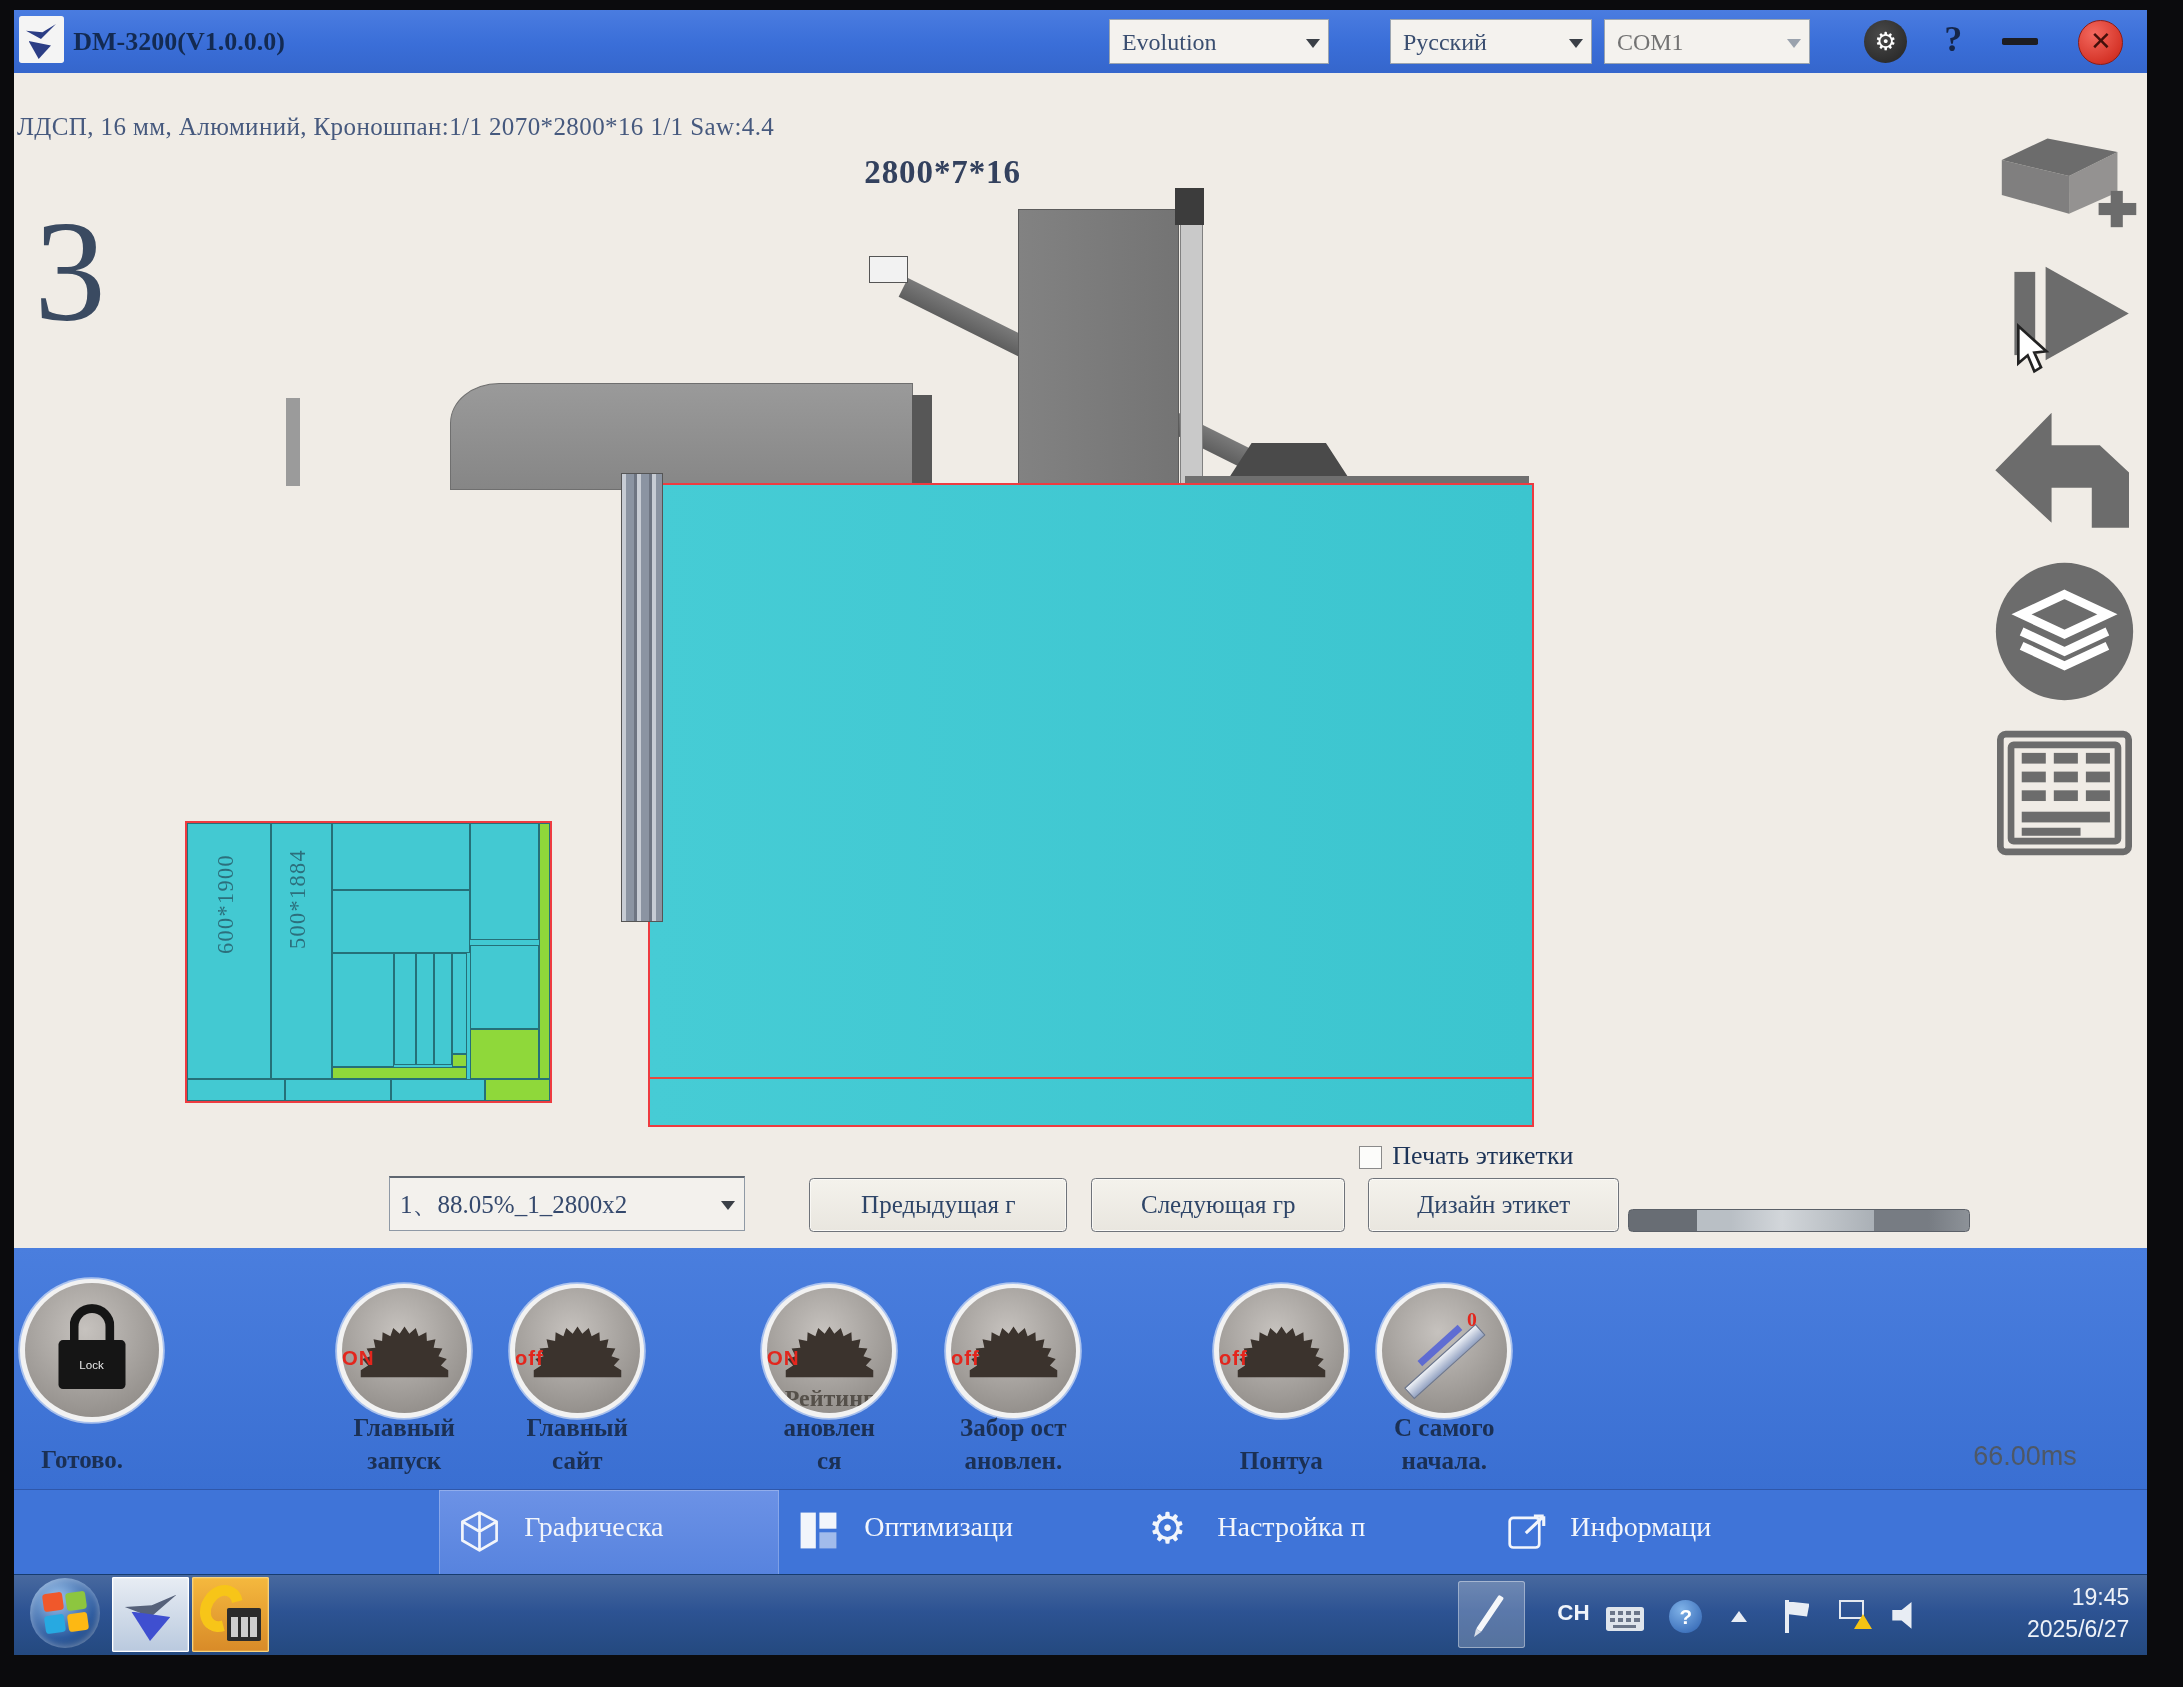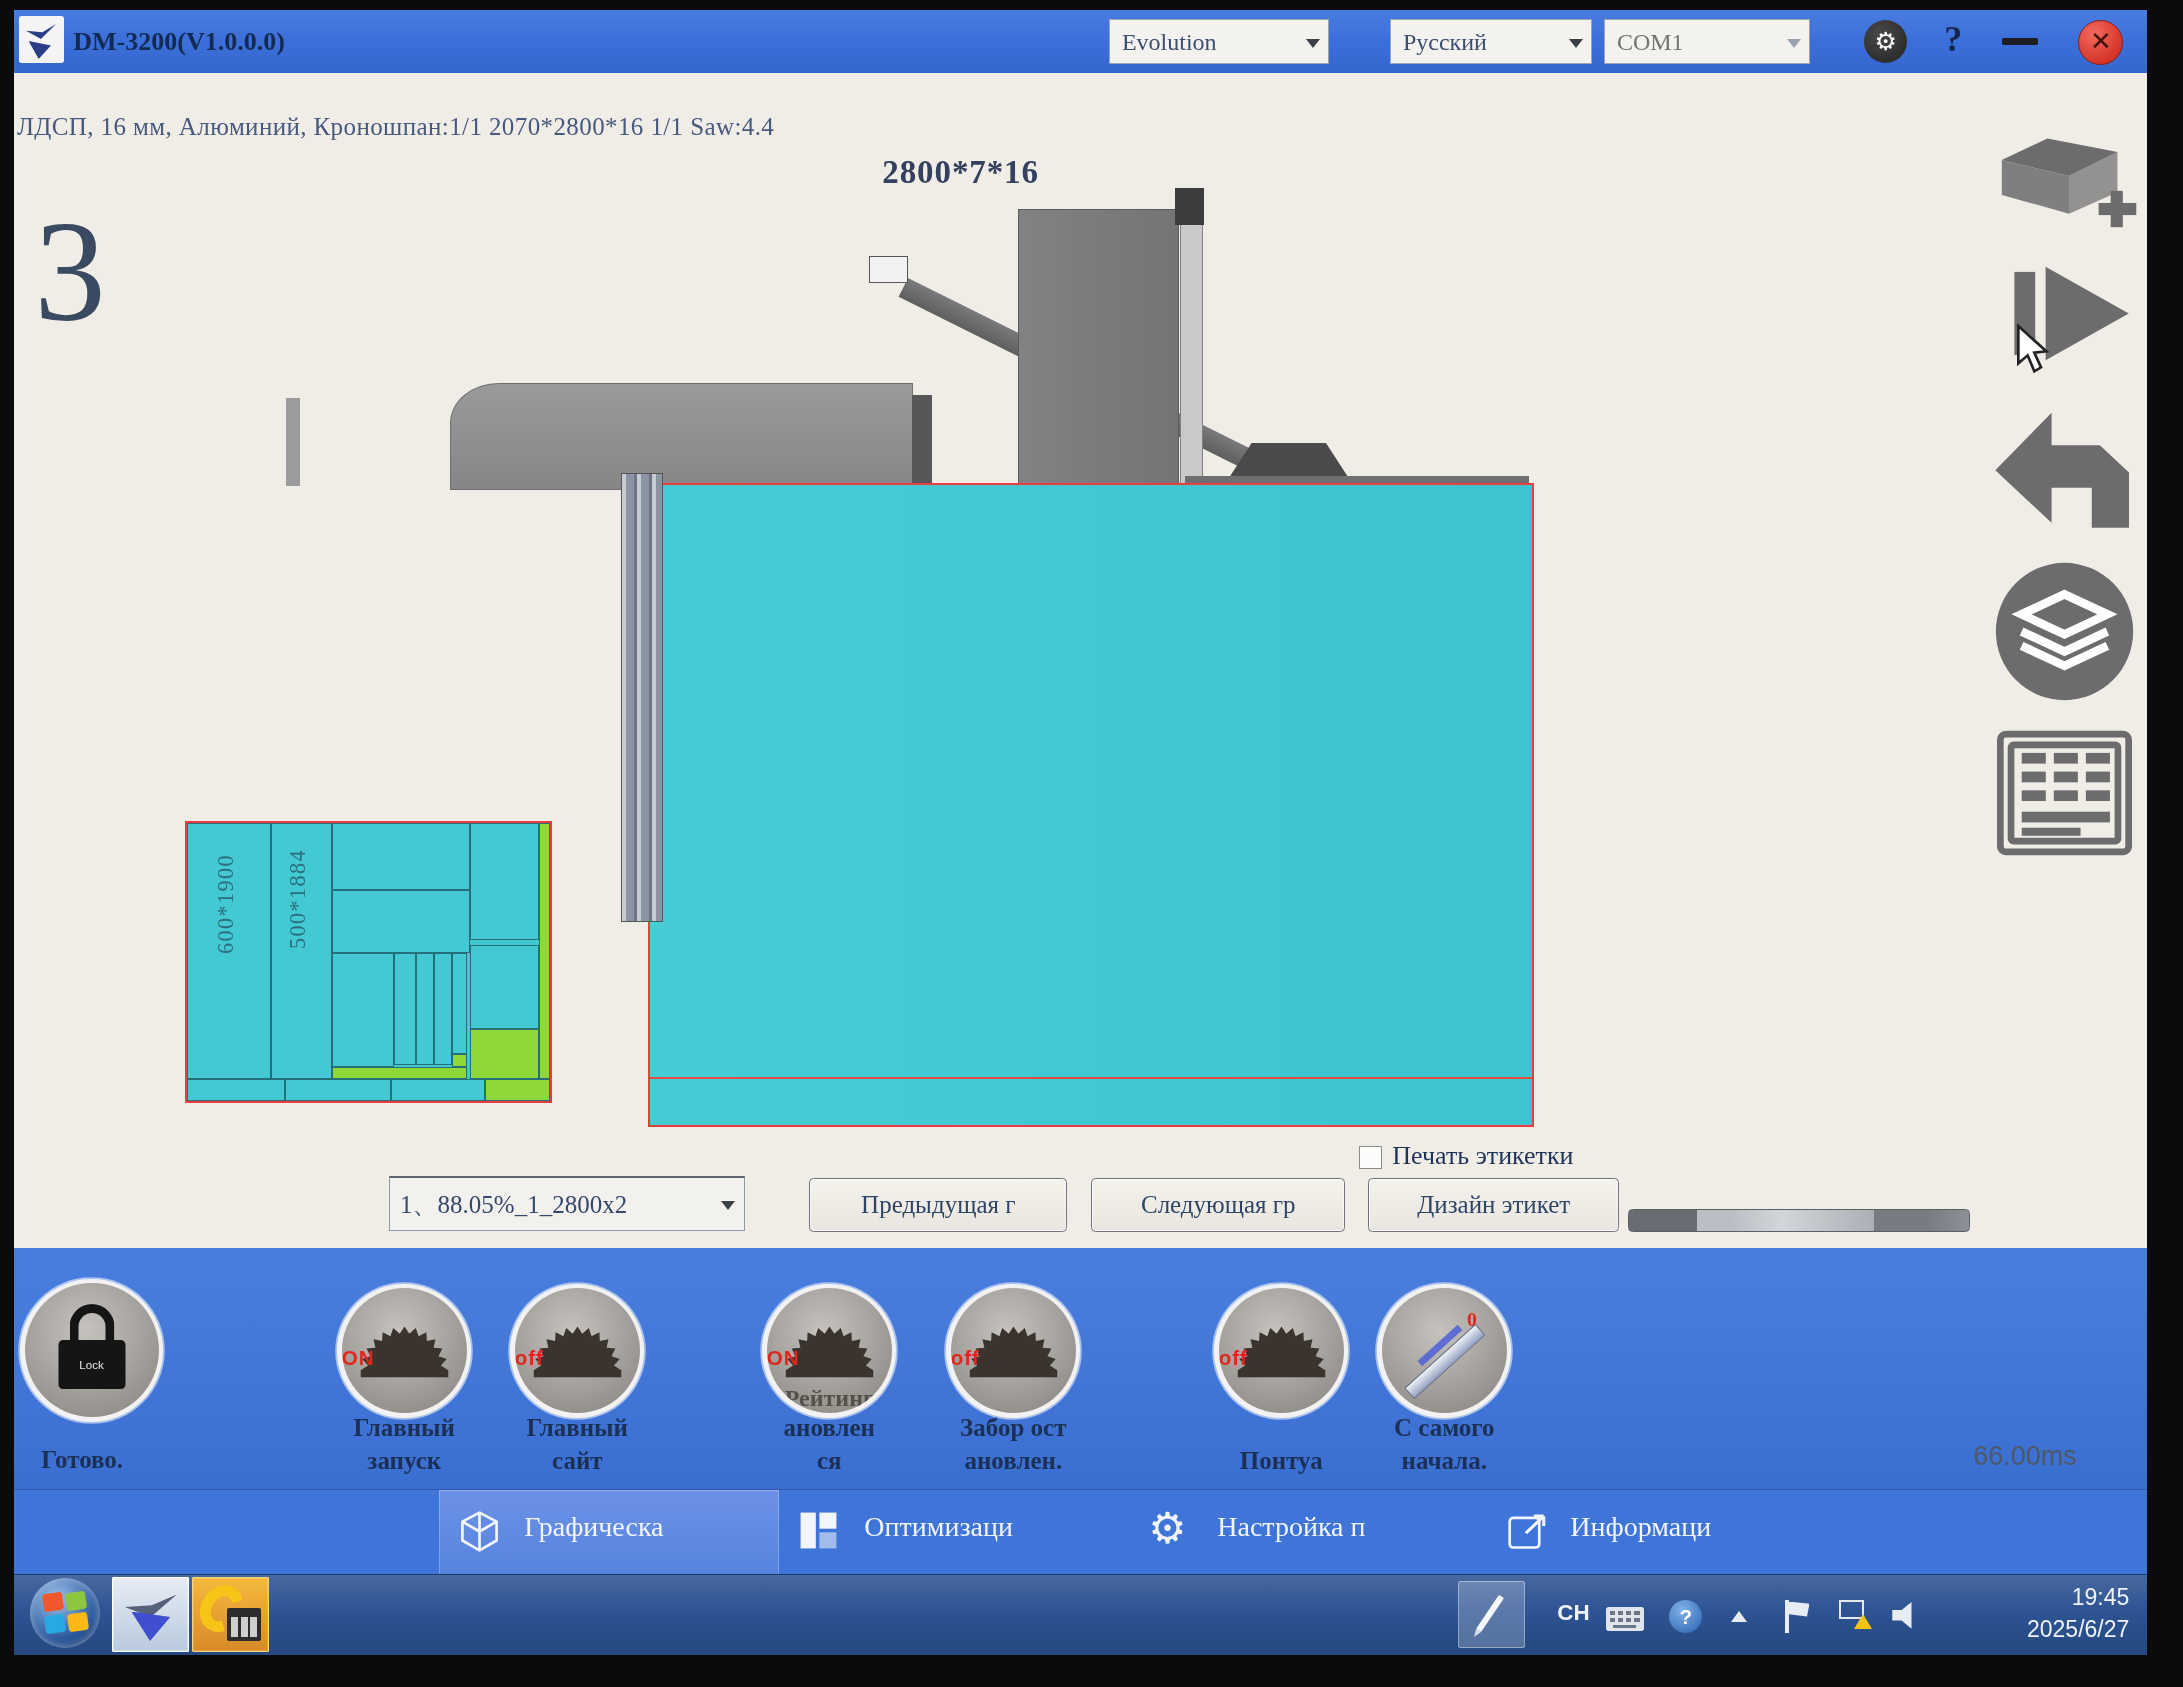--- a/index.html
+++ b/index.html
@@ -16,21 +16,21 @@
   .dd{background:#f4f2ee;border:0.9px solid #9aa4b0;height:45px;line-height:45px;font-size:24px;color:#3a4e70;padding-left:11.6px;box-sizing:border-box;}
   .dd .caret{position:absolute;right:8px;top:19.7px;width:0;height:0;border-left:7.2px solid transparent;border-right:7.2px solid transparent;border-top:9.8px solid #3a3f46;}
   .tb-icon{top:9.8px;width:43px;height:43px;border-radius:50%;}
   .gear-circle{background:radial-gradient(circle at 40% 35%,#4a4a4a,#222);color:#fff;text-align:center;line-height:43px;font-size:25px;font-family:"DejaVu Sans",sans-serif;}
   .help-q{top:8px;font-size:36px;font-weight:bold;color:#15264a;}
   .min-dash{top:28px;width:36px;height:7.2px;background:#1d1d22;border-radius:1.8px;}
   .close-btn{background:radial-gradient(circle at 35% 30%,#f3695f,#d63529 70%,#b2261c);border:1.3px solid #8d1d15;color:#43100b;text-align:center;line-height:41px;font-size:26px;font-weight:bold;font-family:"DejaVu Sans",sans-serif;}
 
   
   .info-line{left:2.7px;top:103px;font-size:25px;color:#46597e;letter-spacing:0.4px;}
-  .cut-size{left:850px;top:144px;font-size:33px;font-weight:bold;color:#33415e;letter-spacing:0.9px;margin-left:18px;}
+  .cut-size{left:850px;top:144px;font-size:33px;font-weight:bold;color:#33415e;letter-spacing:0.9px;}
   .sheet-index{left:20px;top:188px;font-size:143px;line-height:148px;color:#3a4a61;}
   .m-body{left:436px;top:373px;width:461px;height:105px;background:linear-gradient(180deg,#9a9a9a,#868686);border-top-left-radius:49px 40px;border:0.9px solid #6f6f6f;}
   .m-leftbar{left:272px;top:388px;width:13.4px;height:88px;background:#9b9b9b;}
   .m-armcap{left:855px;top:246px;width:39px;height:27px;background:#f2f2f2;border:1.8px solid #555;box-sizing:border-box;}
   .m-arm{left:894px;top:268px;width:398px;height:20.6px;background:linear-gradient(180deg,#7a7a7a,#5e5e5e);transform-origin:0 0;transform:rotate(26.5deg);}
   .m-armpost{left:898px;top:385px;width:19.7px;height:89px;background:#575757;}
   .m-column{left:1004px;top:199px;width:161px;height:275px;background:linear-gradient(90deg,#828282,#747474);border:1.3px solid #5c5c5c;box-sizing:border-box;}
   .m-colside{left:1166px;top:180px;width:22.4px;height:294px;background:#c9c9c9;border:1.3px solid #808080;box-sizing:border-box;}
   .m-colcap{left:1161px;top:178px;width:29px;height:37px;background:#3c3c3c;}
   .m-sled{left:1199px;top:433px;width:148px;height:41px;background:#4a4a4a;clip-path:polygon(8% 100%,26% 0,76% 0,94% 100%,100% 100%,0 100%);}

